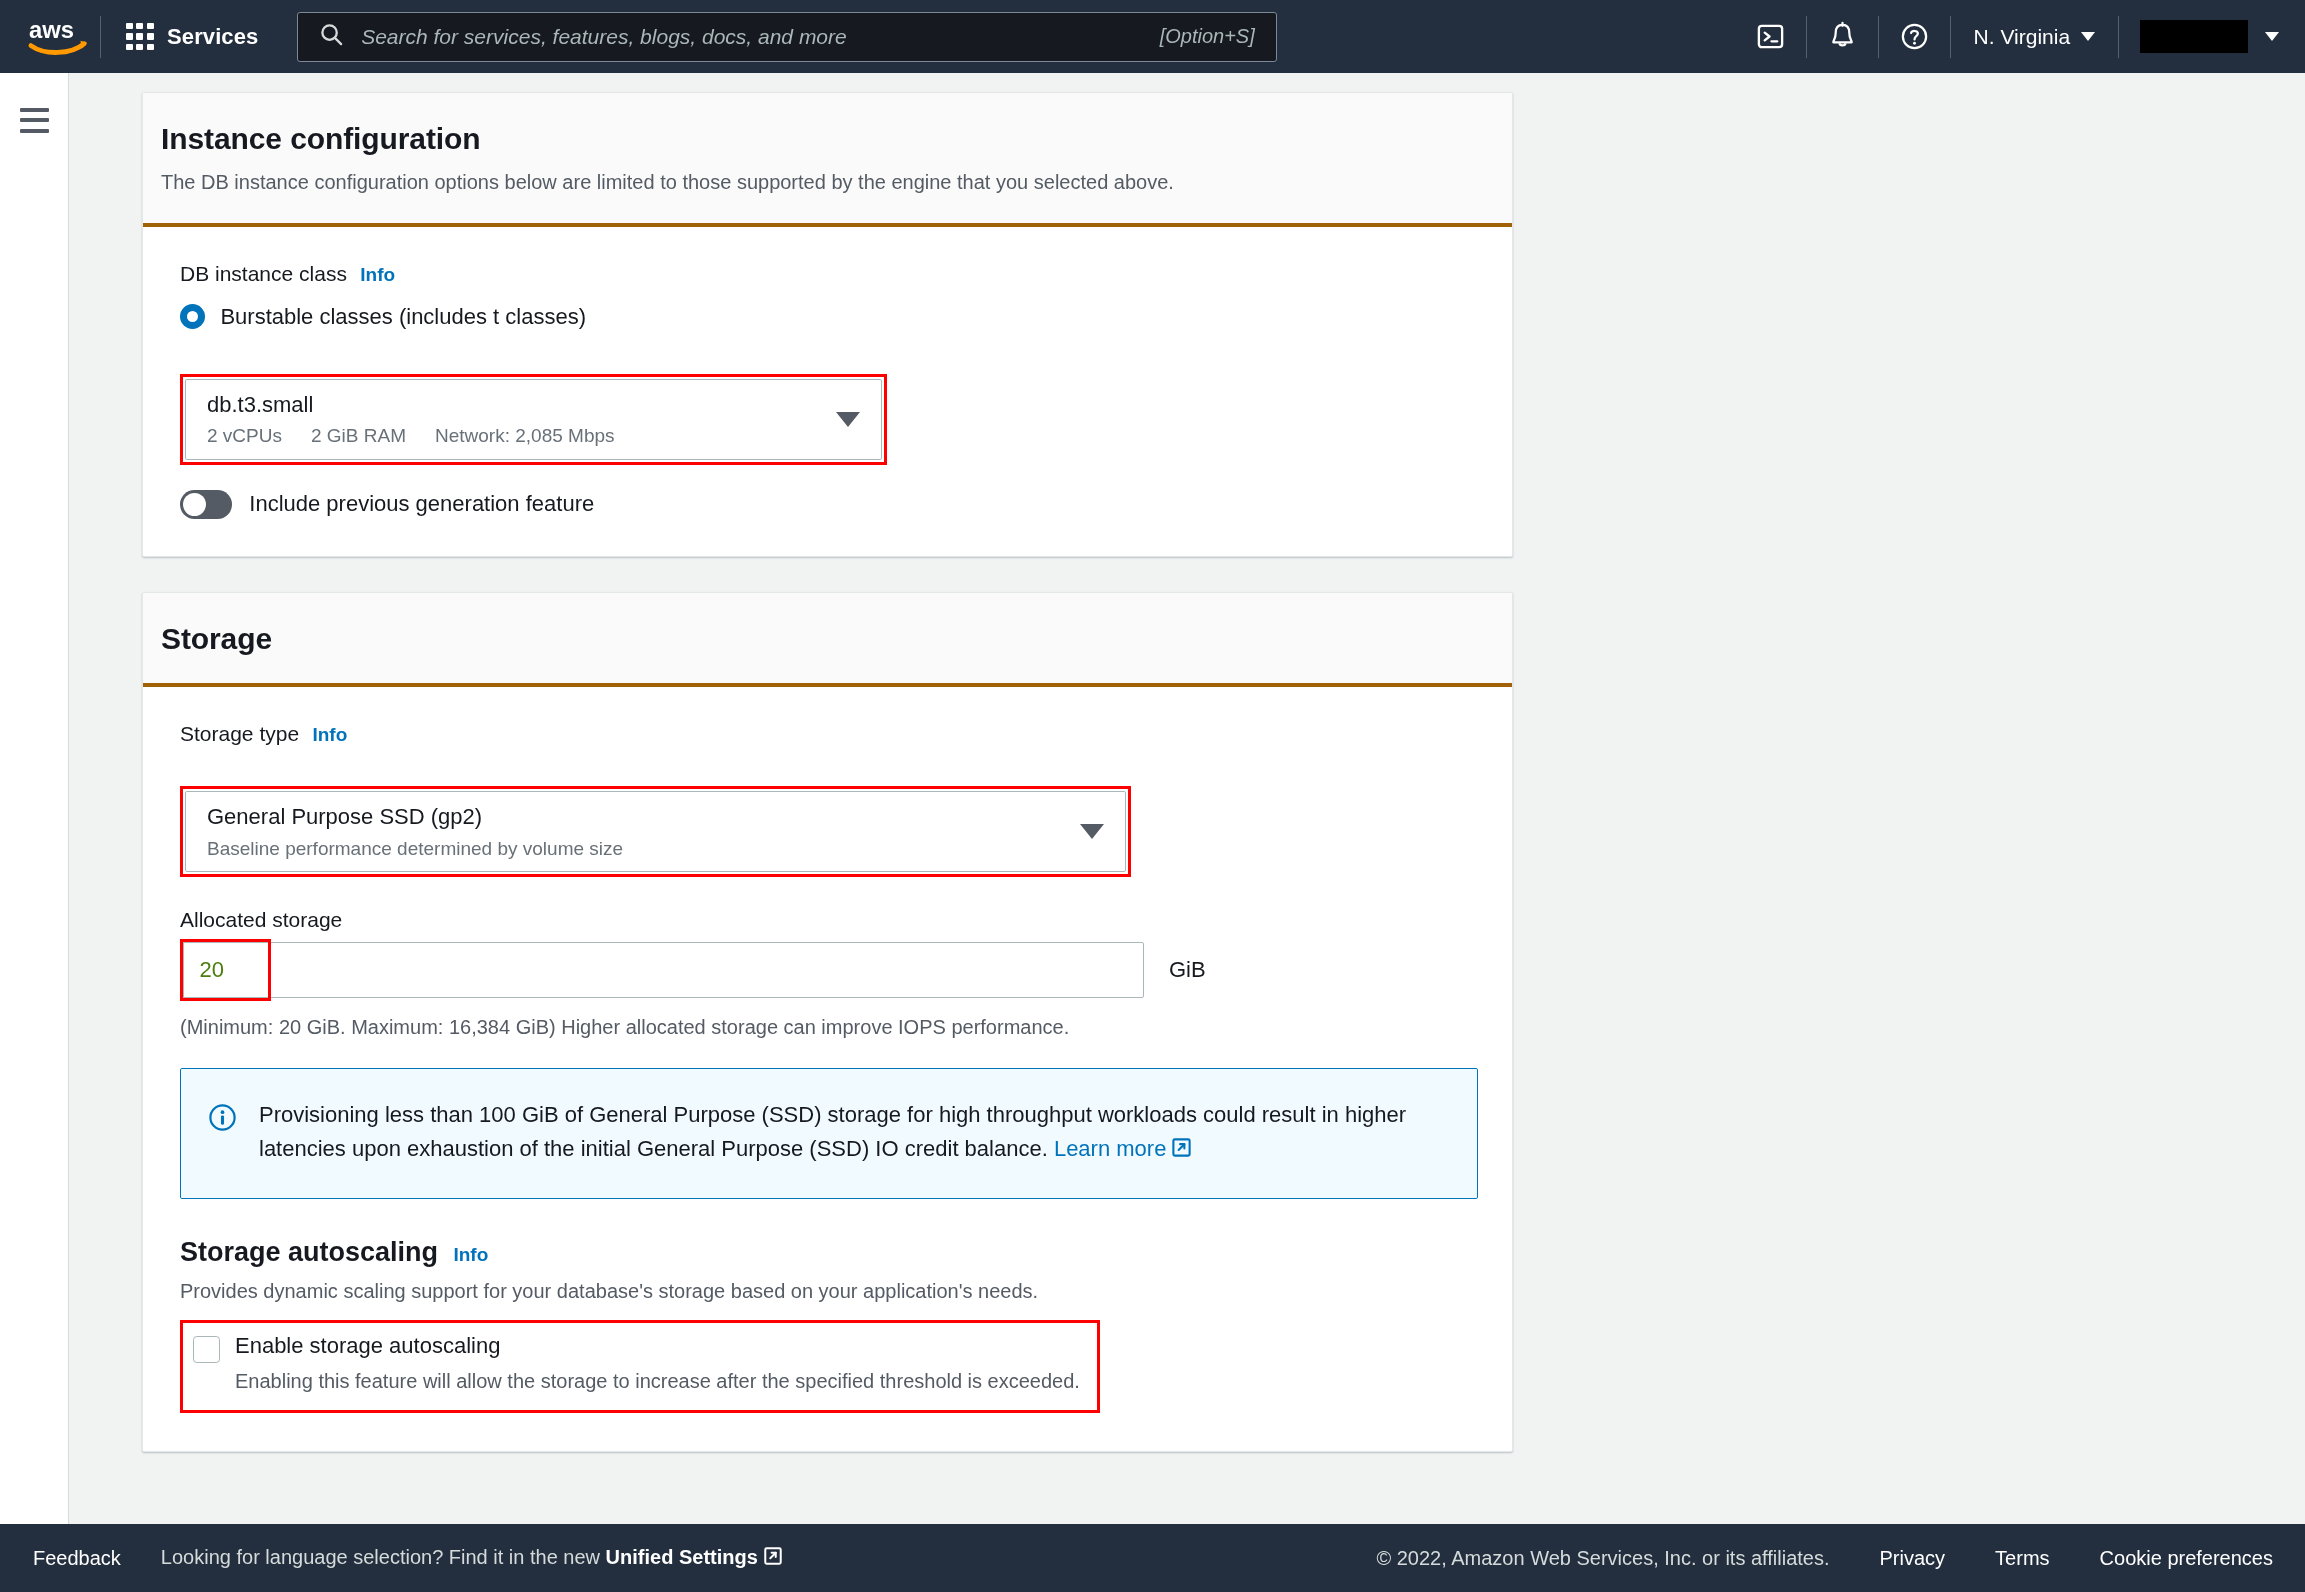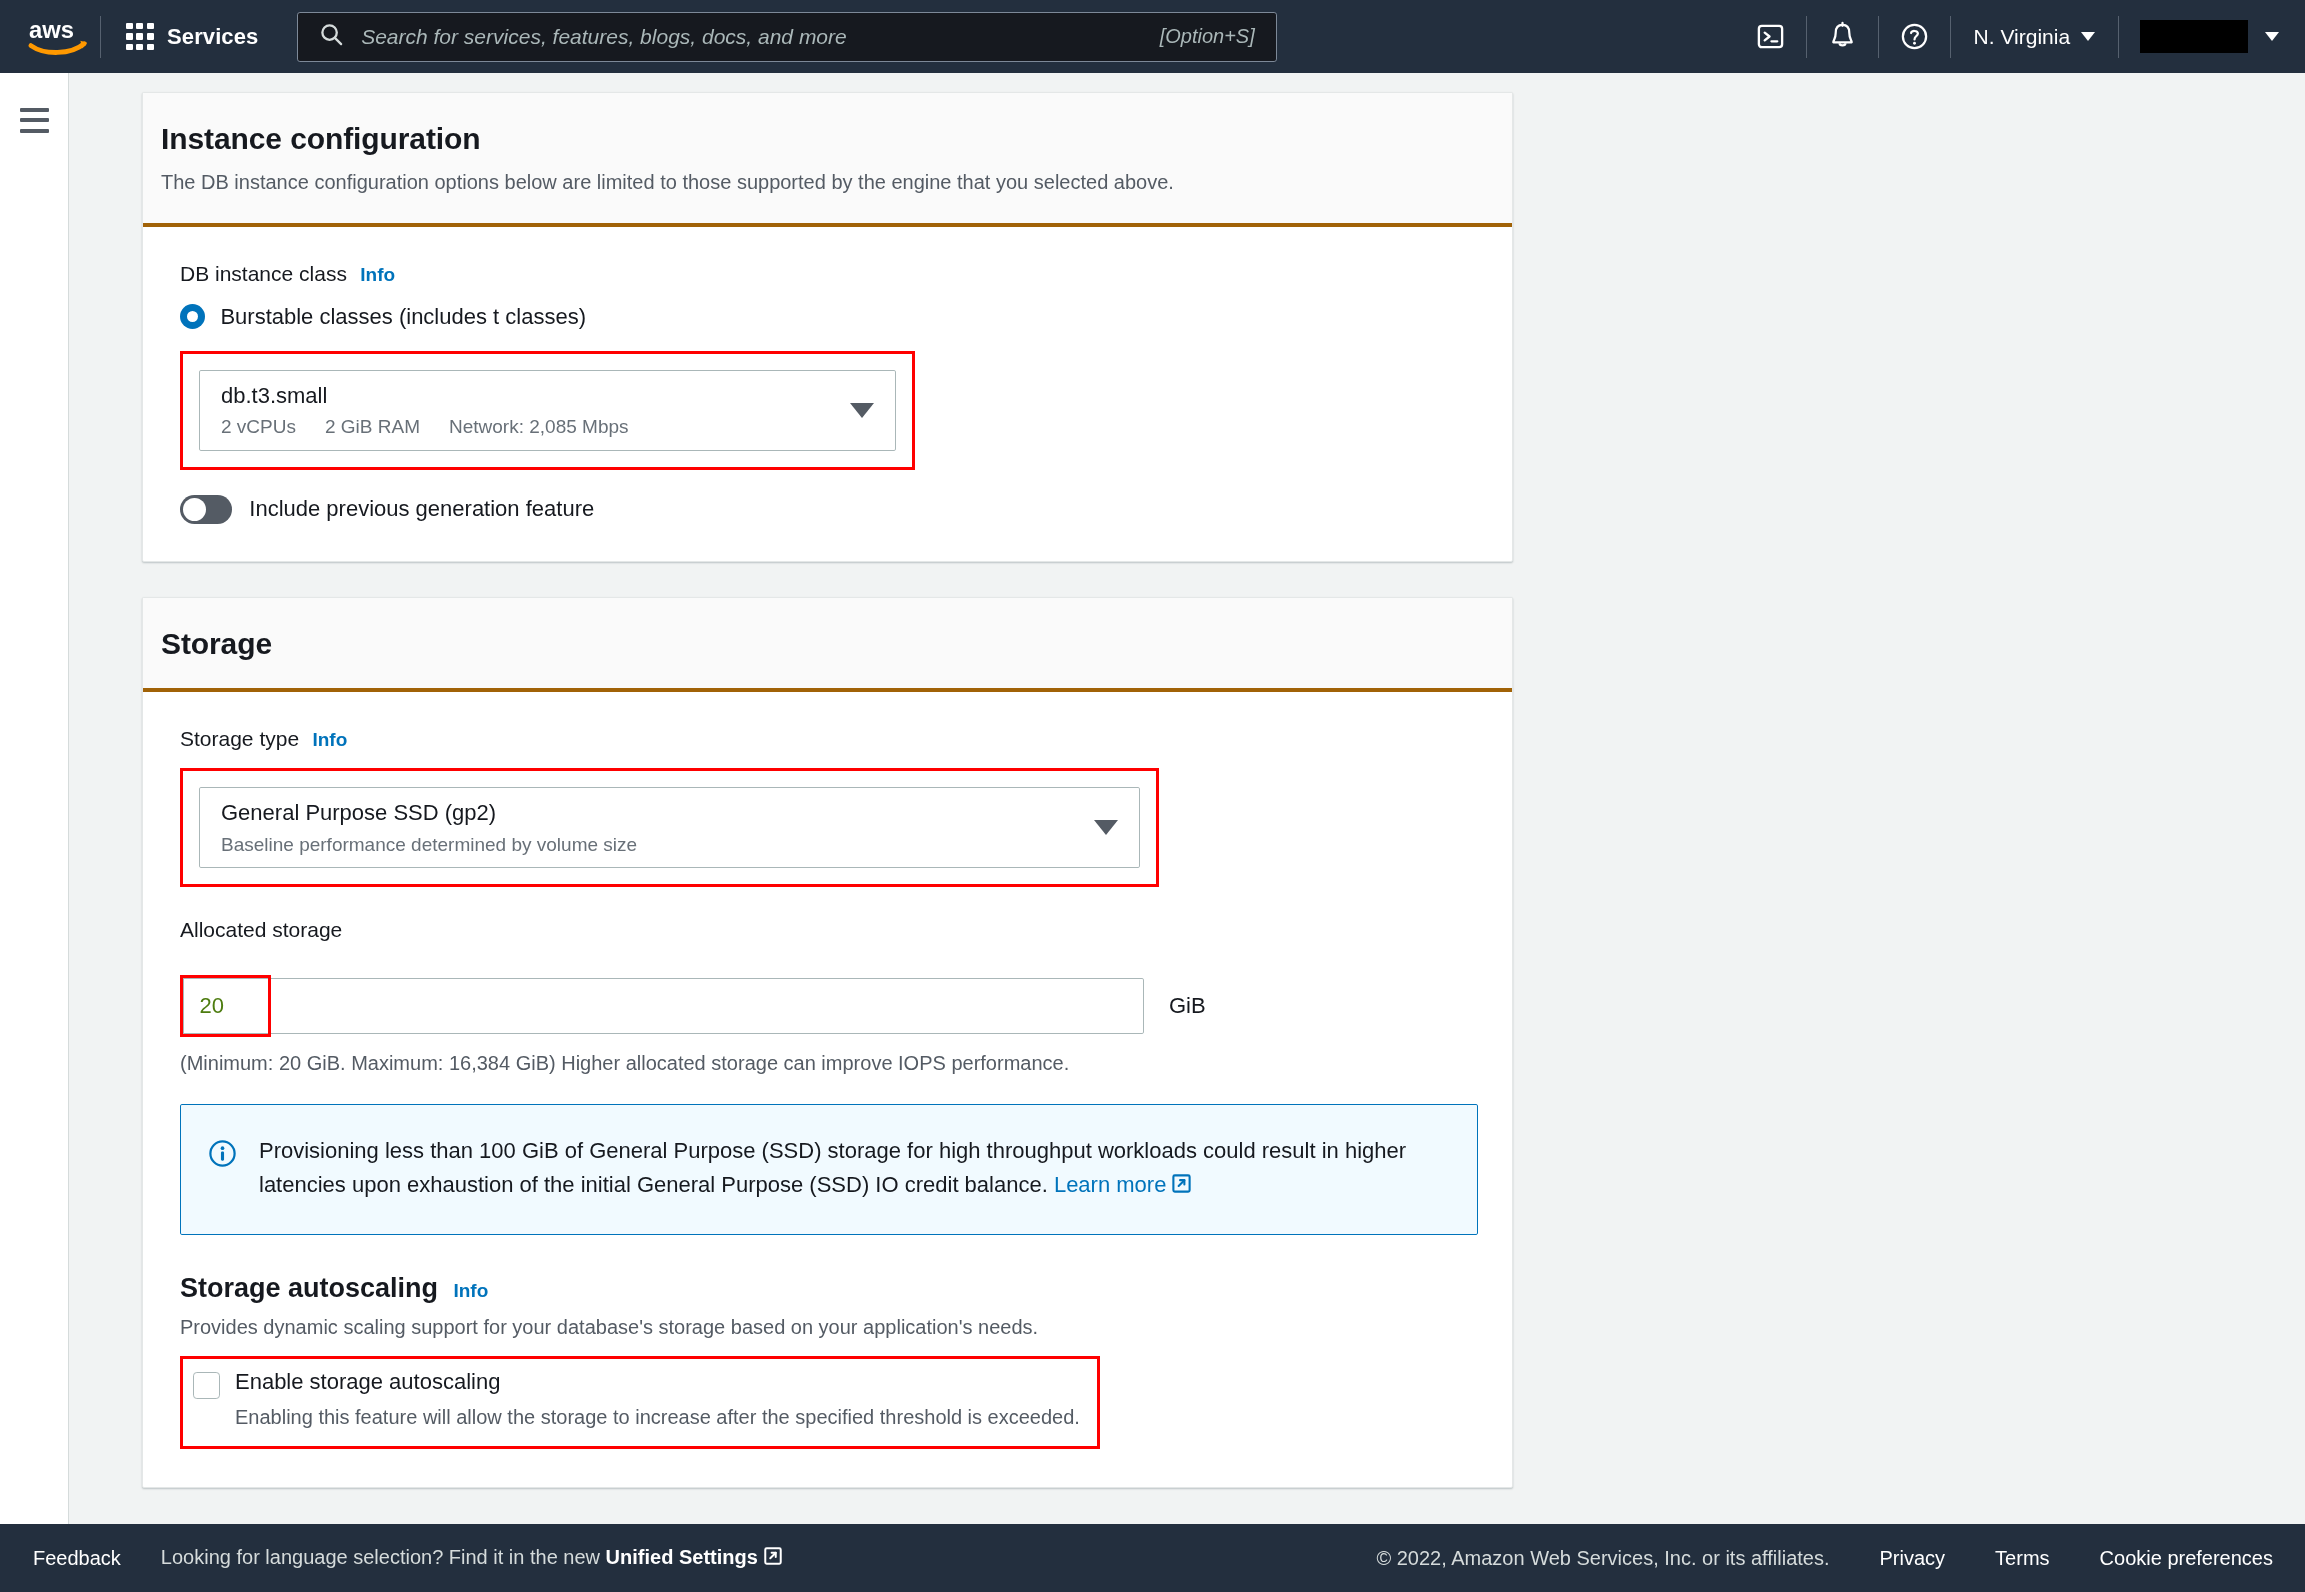--- a/index.html
+++ b/index.html
@@ -229,21 +229,22 @@
     width: 11.5px; height: 11.5px;
     border-radius: 50%;
     background: #ffffff;
   }
   .radio-label { font-size: 22px; color: #16191f; }
 
   
   .hl {
     border: 3.8px solid #ff0000;
     display: inline-block;
-    padding: 16px;
+    padding: 2px;
+    margin-top: 23px;
   }
   .select {
     width: 697px;
     min-height: 81px;
     background: #ffffff;
     border: 1px solid #aab7b8;
     border-radius: 1.9px;
     display: flex;
     align-items: center;
     padding: 9.6px 21px 9.6px 21px;
@@ -287,21 +288,21 @@
     content: "";
     position: absolute;
     top: 2.9px; left: 2.9px;
     width: 23px; height: 23px;
     border-radius: 50%;
     background: #ffffff;
   }
   .toggle-label { font-size: 22px; color: #16191f; }
 
   
-  .alloc-label { font-size: 21px; color: #16191f; margin-bottom: 33px; }
+  .alloc-label { font-size: 21px; color: #16191f; margin-bottom: 7px; }
   .alloc-row { display: flex; align-items: center; }
   .alloc-input-hl {
     border: 3.8px solid #ff0000;
     padding: 0;
     display: inline-block;
     position: relative;
     z-index: 2;
     margin-right: -88px;
   }
   .alloc-input-box {

